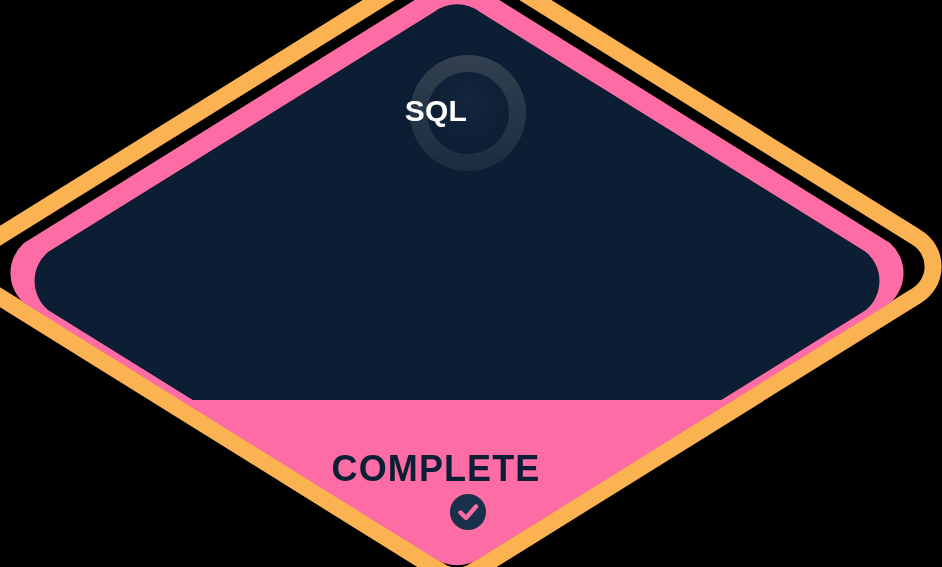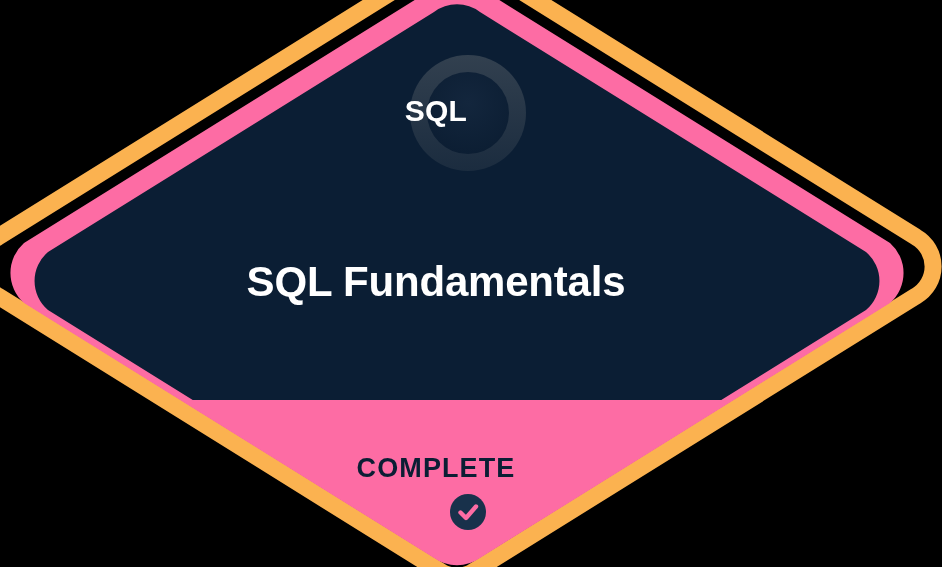--- a/index.html
+++ b/index.html
@@ -52,21 +52,21 @@
   #status-line-1 {
     top: 420px;
     font-size: 27px;
     font-weight: 700;
     letter-spacing: 1.1px;
     color: #0B1E34;
     line-height: 33px;
   }
   #status-line-2 {
     top: 452px;
-    font-size: 27px;
+    font-size: 36px;
     font-weight: 700;
     letter-spacing: 1.1px;
     color: #0B1E34;
     line-height: 33px;
   }
 </style>
 </head>
 <body>
 
 <div id="badge-stage">
@@ -128,18 +128,17 @@
     </g>
 
     <g>
       <circle cx="468" cy="512" r="18" fill="#18314B"></circle>
       <path d="M 460.5 512.5 L 466 518 L 476 506.5" fill="none" stroke="#FD6CA4" stroke-width="4.4" stroke-linecap="round" stroke-linejoin="round"></path>
     </g>
   </svg>
 
   <div class="badge-layer-text" id="badge-abbr">SQL</div>
 
-  <div class="badge-layer-text" id="track-title">SQL Fundamentals</div>
 
 
   <div class="badge-layer-text" id="status-line-2">COMPLETE</div>
 
 </div>
 
 </body></html>

